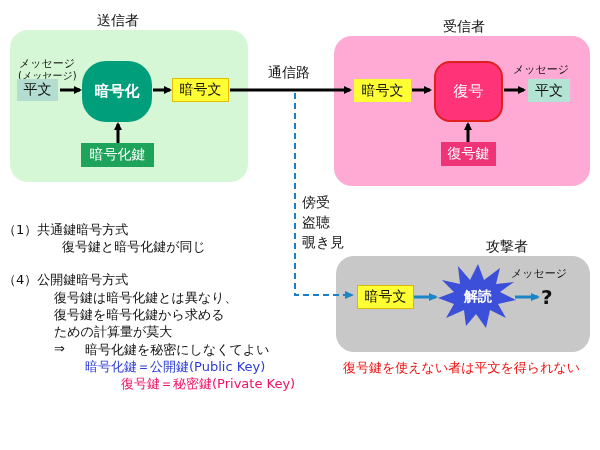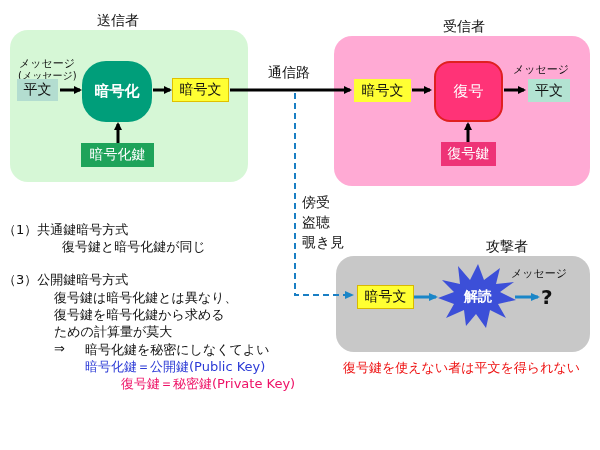--- a/index.html
+++ b/index.html
@@ -67,20 +67,20 @@
 
 <div class="label" style="left:446px;top:238px;margin-left:40px;">攻撃者</div>
 <div class="box" style="left:357px;top:285px;width:57px;height:24px;background:#ffff33;border:1px solid #d8b800;box-sizing:border-box;">暗号文</div>
 <div class="box" style="left:456px;top:287px;width:44px;height:20px;color:#fff;font-weight:bold;">解読</div>
 <div class="label small" style="left:511px;top:266px;">メッセージ</div>
 <div class="label" style="left:541px;top:285px;font-size:20px;font-weight:bold;">?</div>
 <div class="label" style="left:343px;top:359px;font-size:13px;color:#ee1111;">復号鍵を使えない者は平文を得られない</div>
 
 <div class="label" style="left:3px;top:221px;font-size:13px;">（1）共通鍵暗号方式</div>
 <div class="label" style="left:54px;top:238px;font-size:13px;margin-left:8px;">復号鍵と暗号化鍵が同じ</div>
-<div class="label" style="left:3px;top:271px;font-size:13px;">（3）公開鍵暗号方式</div>
+<div class="label" style="left:3px;top:271px;font-size:13px;">（4）公開鍵暗号方式</div>
 <div class="label" style="left:54px;top:289px;font-size:13px;">復号鍵は暗号化鍵とは異なり、</div>
 <div class="label" style="left:54px;top:306px;font-size:13px;">復号鍵を暗号化鍵から求める</div>
 <div class="label" style="left:54px;top:323px;font-size:13px;">ための計算量が莫大</div>
 <div class="label" style="left:54px;top:341px;font-size:13px;">⇒</div>
 <div class="label" style="left:85px;top:341px;font-size:13px;">暗号化鍵を秘密にしなくてよい</div>
 <div class="label" style="left:85px;top:358px;font-size:13px;color:#2c3bd6;">暗号化鍵＝公開鍵(Public Key)</div>
 <div class="label" style="left:85px;top:375px;font-size:13px;color:#ee1166;margin-left:36px;">復号鍵＝秘密鍵(Private Key)</div>
 
 </body></html>

